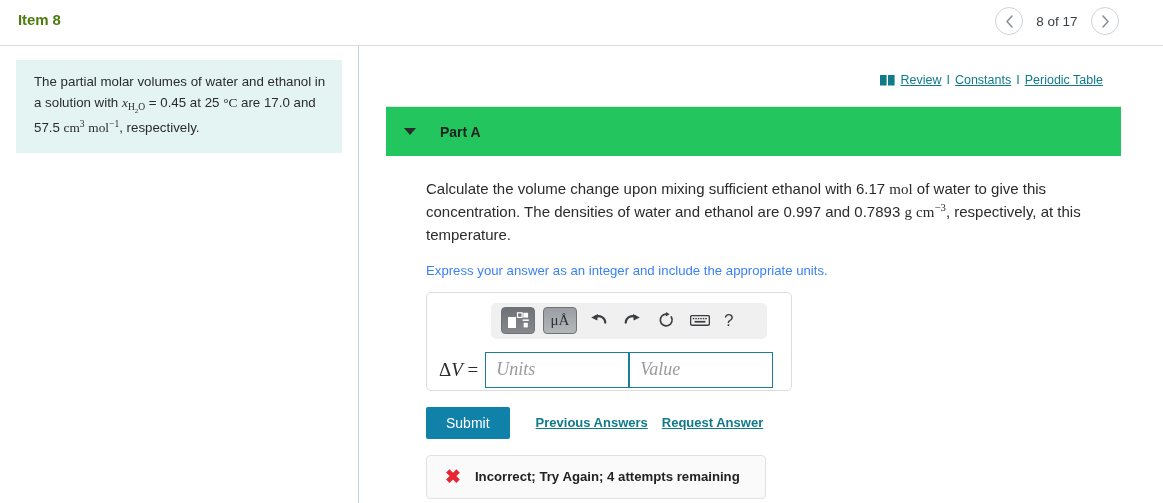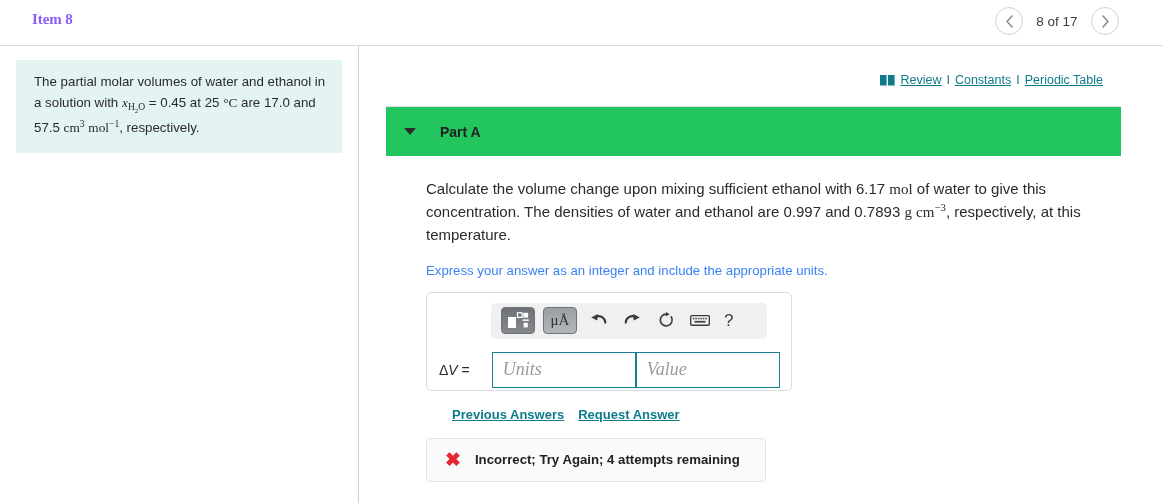--- a/index.html
+++ b/index.html
@@ -17,27 +17,26 @@
 
   
   .topbar {
     position: relative;
     height: 46px;
     border-bottom: 1px solid #d8dcdf;
     box-sizing: border-box;
   }
   .item-title {
     position: absolute;
-    left: 32px;
+    left: 18px;
     top: 11px;
     font-size: 15px;
     font-weight: bold;
-    color: #8b5cf6;
+    color: #4d7c0f;
     letter-spacing: -0.1px;
-    font-family: Liberation Serif, serif;
   }
   .pager {
     position: absolute;
     right: 44px;
     top: 7px;
     display: flex;
     align-items: center;
     gap: 10px;
   }
   .pager-btn {
@@ -223,23 +222,23 @@
     cursor: pointer;
     padding: 0 3px;
   }
 
   .answer-row {
     display: flex;
     align-items: center;
     margin-top: 13px;
   }
   .var-label {
-    font-family: Liberation Sans, sans-serif;
-    font-size: 14px;
-    margin-right: 22px;
+    font-family: Liberation Serif, serif;
+    font-size: 19px;
+    margin-right: 7px;
     white-space: nowrap;
   }
   .var-label .v { font-style: italic; }
   .field {
     height: 36px;
     border: 1px solid #1a7f96;
     background: #ffffff;
     box-sizing: border-box;
     font-family: "Liberation Serif", serif;
     font-style: italic;
@@ -412,20 +411,21 @@
           </div>
 
           <div class="answer-row">
             <span class="var-label"><span>Δ</span><span class="v">V</span> <span>=</span></span>
             <input class="field field-units" type="text" placeholder="Units" style="">
             <input class="field field-value" type="text" placeholder="Value" style="">
           </div>
         </div>
 
         <div class="submit-row">
+          <button class="submit-btn">Submit</button>
           <span class="linkbtn">Previous Answers</span>
           <span class="linkbtn second">Request Answer</span>
         </div>
 
         <div class="feedback">
           <span class="xmark">✖</span>
           <span class="feedback-text">Incorrect; Try Again; 4 attempts remaining</span>
         </div>
 
       </div>

